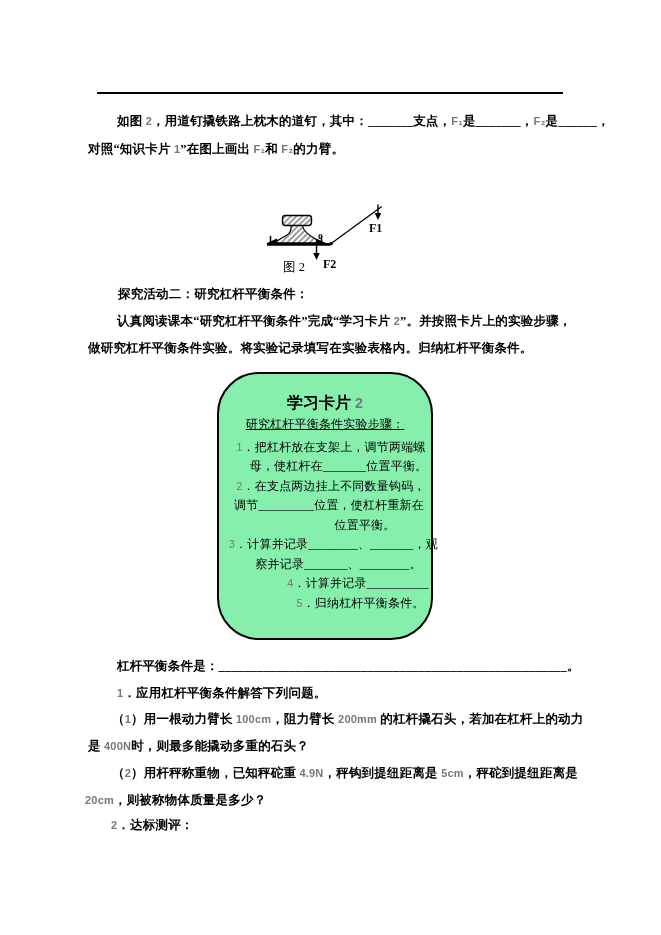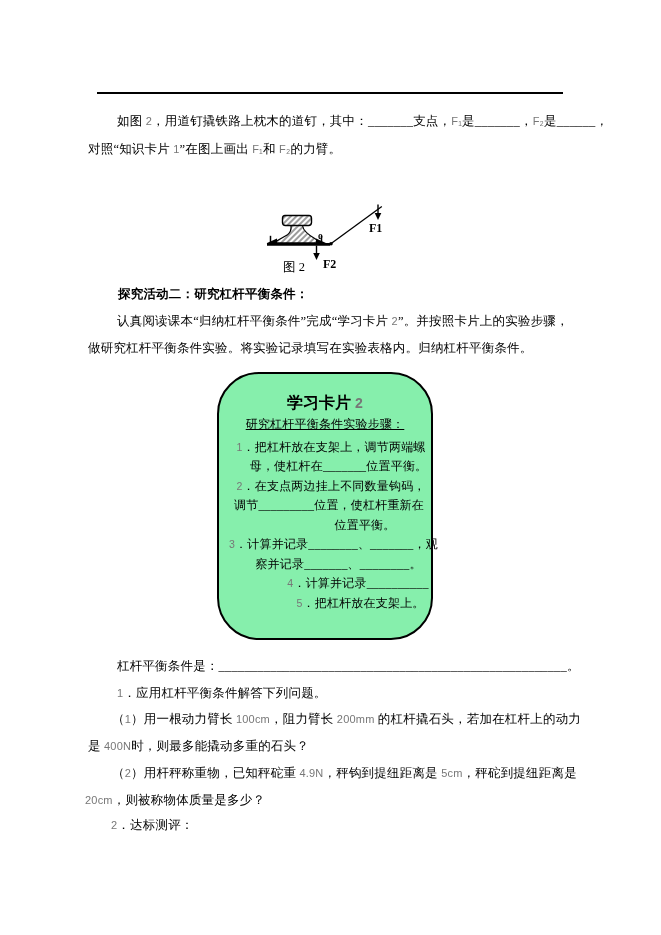--- a/index.html
+++ b/index.html
@@ -11,20 +11,21 @@
     color:#000;
     overflow:hidden;
   }
   .rule{position:absolute;left:97px;top:92px;width:466px;height:2px;background:#000;}
   .ln{
     position:absolute;
     font-size:12.5px;
     line-height:15px;
     white-space:pre;
     letter-spacing:0.2px;
+    font-weight:bold;
   }
   .bold{font-weight:700;}
   .lat{
     font-family:"Liberation Sans","DejaVu Sans",sans-serif;
     color:#777777;
     font-size:0.88em;
   }
   .card{
     position:absolute;
     left:217px;top:372px;
@@ -85,35 +86,35 @@
     <line x1="66.5" y1="53.5" x2="66.5" y2="63.5" stroke="#000" stroke-width="1.4"></line>
     <path d="M63.2,61 L69.8,61 L66.5,68 Z" fill="#000"></path>
     <text class="olabel" x="68" y="46.5">o</text>
     <text class="flabel" x="119" y="40">F1</text>
     <text class="flabel" x="73" y="75.5">F2</text>
     <text class="cap" x="33" y="79">图 2</text>
   </svg>
 
   <div class="ln bold" style="left:118px;top:287px"><span>探究活动二：研究杠杆平衡条件：</span></div>
 
-  <div class="ln" style="left:117px;top:314px"><span>认真阅读课本“归纳杠杆平衡条件”完成“学习卡片 </span><span class="lat">2</span><span>”。并按照卡片上的实验步骤，</span></div>
+  <div class="ln" style="left:117px;top:314px"><span>认真阅读课本“研究杠杆平衡条件”完成“学习卡片 </span><span class="lat">2</span><span>”。并按照卡片上的实验步骤，</span></div>
   <div class="ln" style="left:88px;top:341px"><span>做研究杠杆平衡条件实验。将实验记录填写在实验表格内。归纳杠杆平衡条件。</span></div>
 
   <div class="card">
     <div class="card-title"><span>学习卡片 </span><span class="lat">2</span></div>
     <div class="cl center"><span>研究杠杆平衡条件实验步骤：</span></div>
     <div class="cl" style="margin-left:12px;margin-top:3px"><span class="lat">1</span><span>．把杠杆放在支架上，调节两端螺</span></div>
     <div class="cl" style="margin-left:27px"><span>母，使杠杆在</span><span>_______</span><span>位置平衡。</span></div>
     <div class="cl" style="margin-left:12px"><span class="lat">2</span><span>．在支点两边挂上不同数量钩码，</span></div>
     <div class="cl" style="margin-left:8px"><span>调节</span><span>_________</span><span>位置，使杠杆重新在</span></div>
     <div class="cl" style="margin-left:80px"><span>位置平衡。</span></div>
     <div class="cl" style="margin-left:10px"><span class="lat">3</span><span>．计算并记录</span><span>________</span><span>、</span><span>_______</span><span>，观</span></div>
     <div class="cl" style="margin-left:27px"><span>察并记录</span><span>_______</span><span>、</span><span>________</span><span>。</span></div>
     <div class="cl" style="margin-left:66px"><span class="lat">4</span><span>．计算并记录</span><span>__________</span></div>
-    <div class="cl" style="margin-left:71px"><span class="lat">5</span><span>．把杠杆放在支架上。</span></div>
+    <div class="cl" style="margin-left:71px"><span class="lat">5</span><span>．归纳杠杆平衡条件。</span></div>
   </div>
 
   <div class="ln" style="left:117px;top:659px"><span>杠杆平衡条件是：</span><span>______________________________________________________</span><span>。</span></div>
   <div class="ln" style="left:117px;top:686px"><span class="lat">1</span><span>．应用杠杆平衡条件解答下列问题。</span></div>
 
   <div class="ln" style="left:112px;top:712px"><span>（</span><span class="lat">1</span><span>）用一根动力臂长 </span><span class="lat">100cm</span><span>，阻力臂长 </span><span class="lat">200mm</span><span> 的杠杆撬石头，若加在杠杆上的动力</span></div>
   <div class="ln" style="left:88px;top:739px"><span>是 </span><span class="lat">400N</span><span>时，则最多能撬动多重的石头？</span></div>
 
   <div class="ln" style="left:112px;top:766px"><span>（</span><span class="lat">2</span><span>）用杆秤称重物，已知秤砣重 </span><span class="lat">4.9N</span><span>，秤钩到提纽距离是 </span><span class="lat">5cm</span><span>，秤砣到提纽距离是</span></div>
   <div class="ln" style="left:85px;top:793px"><span class="lat">20cm</span><span>，则被称物体质量是多少？</span></div>

